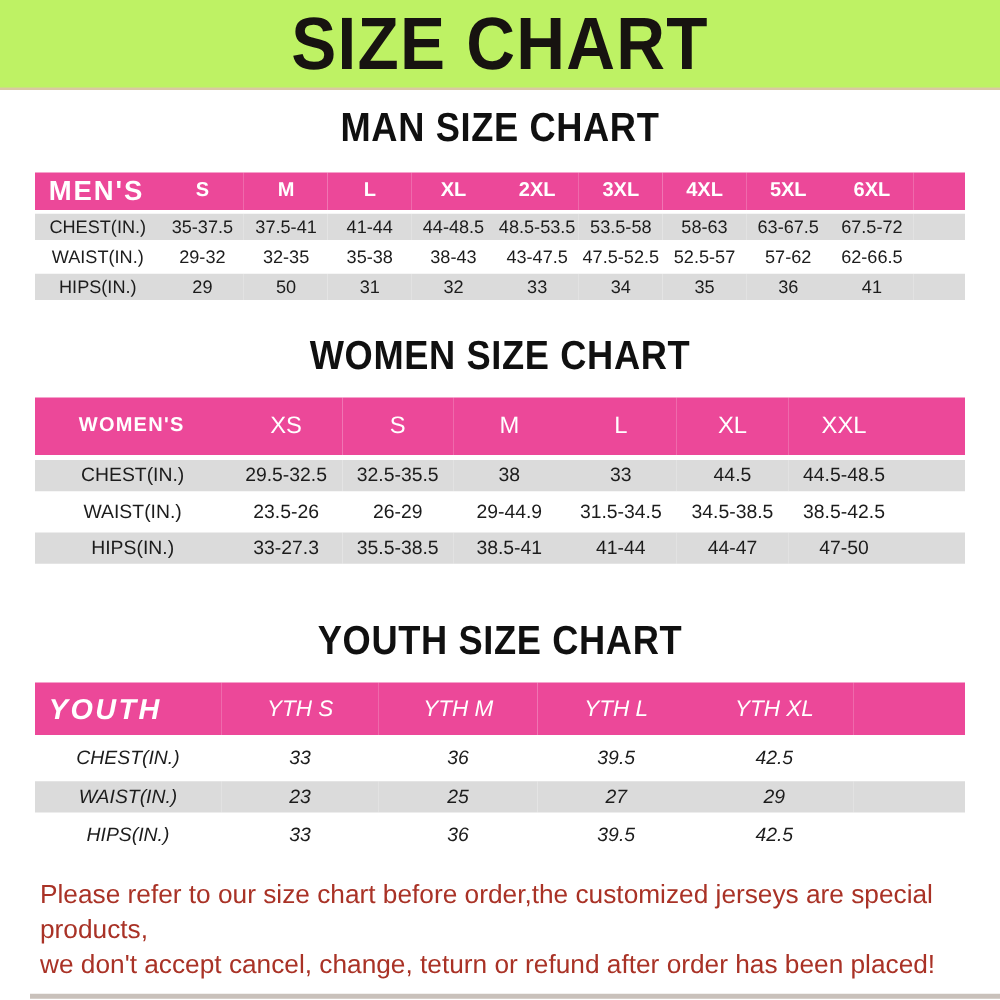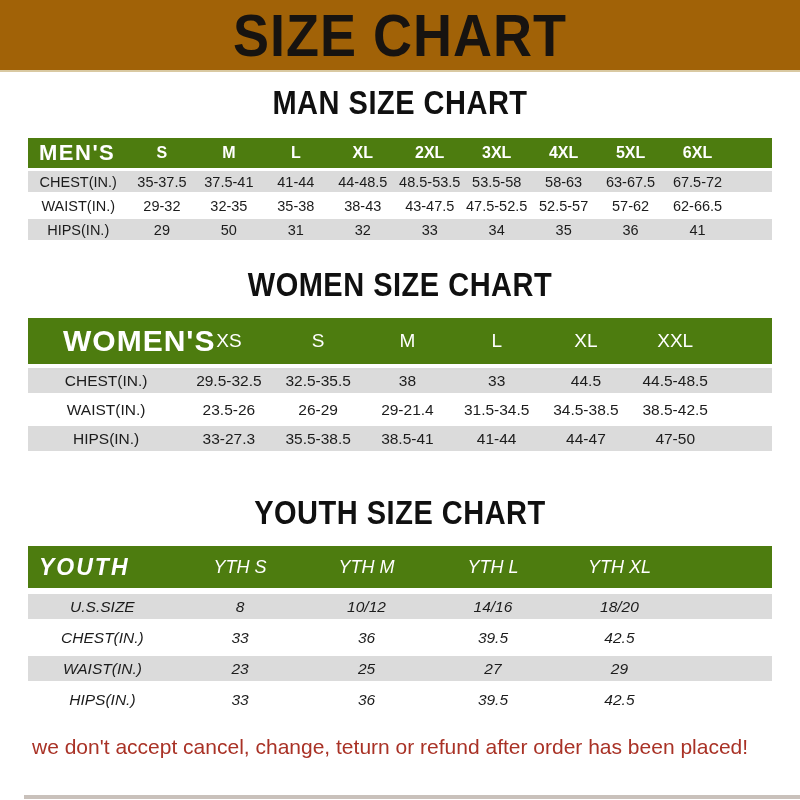--- a/index.html
+++ b/index.html
@@ -4,21 +4,21 @@
 <style>
   html,body{margin:0;padding:0;}
   body{
     width:800px;height:800px;overflow:hidden;position:relative;
     background:#ffffff;
     font-family:"Liberation Sans", sans-serif;
     -webkit-font-smoothing:antialiased;
   }
   
   .banner{
-    height:70px;background:#a16207;
+    height:70px;background:#bef264;
     display:flex;align-items:center;justify-content:center;
     border-bottom:2px solid #d9c9a2;
   }
   .banner h1{
     margin:0;font-size:54px;font-weight:700;color:#171310;
     letter-spacing:1px;transform:scaleY(1.1);transform-origin:center;
     white-space:nowrap;
   }
   
   h2.sec{
@@ -28,26 +28,26 @@
   #h-men{margin-top:15px;}
   #h-women{margin-top:26px;}
   #h-youth{margin-top:42px;}
   
   table{
     width:744px;margin:0 auto;border-collapse:separate;table-layout:fixed;
   }
   .t-men{border-spacing:0 3px;margin-top:15px;}
   .t-women{border-spacing:0 4px;margin-top:12px;}
   .t-youth{border-spacing:0 6px;margin-top:10px;font-style:italic;}
-  tr.hdr > th{background:#4d7c0f;color:#ffffff;text-align:center;font-weight:400;}
+  tr.hdr > th{background:#ec4899;color:#ffffff;text-align:center;font-weight:400;}
   th.lbl{text-align:left !important;padding-left:11px;font-weight:700 !important;}
   .t-men tr.hdr > th{height:28px;font-size:16px;font-weight:700;}
   .t-men tr.hdr > th.lbl{font-size:22px;letter-spacing:1.5px;}
   .t-women tr.hdr > th{height:44px;font-size:19px;}
-  .t-women tr.hdr > th.lbl{font-size:30px;letter-spacing:1px;padding-left:35px;}
+  .t-women tr.hdr > th.lbl{font-size:16px;letter-spacing:1px;padding-left:35px;}
   .t-youth tr.hdr > th{height:40px;font-size:18px;}
   .t-youth tr.hdr > th.lbl{font-size:23px;letter-spacing:2px;}
   tbody th,tbody td{
     text-align:center;font-weight:400;color:#1c1c1c;padding:0;
   }
   .t-men tbody th,.t-men tbody td{height:21px;font-size:14.5px;}
   .t-women tbody th,.t-women tbody td{height:25px;font-size:15.5px;}
   .t-youth tbody th,.t-youth tbody td{height:25px;font-size:15.5px;}
   tr.g > th,tr.g > td{background:#DBDBDB;}
   tr.w > th,tr.w > td{background:#ffffff;}
@@ -175,21 +175,21 @@
         <td>38</td>
         <td>33</td>
         <td>44.5</td>
         <td>44.5-48.5</td>
         <td></td>
       </tr>
       <tr class="w">
         <th>WAIST(IN.)</th>
         <td>23.5-26</td>
         <td>26-29</td>
-        <td>29-21.4</td>
+        <td>29-44.9</td>
         <td>31.5-34.5</td>
         <td>34.5-38.5</td>
         <td>38.5-42.5</td>
         <td></td>
       </tr>
       <tr class="g">
         <th>HIPS(IN.)</th>
         <td>33-27.3</td>
         <td>35.5-38.5</td>
         <td>38.5-41</td>
@@ -217,28 +217,20 @@
       <tr class="hdr">
         <th class="lbl">YOUTH</th>
         <th>YTH S</th>
         <th>YTH M</th>
         <th>YTH L</th>
         <th>YTH XL</th>
         <th></th>
       </tr>
     </thead>
     <tbody>
-      <tr class="g">
-        <th>U.S.SIZE</th>
-        <td>8</td>
-        <td>10/12</td>
-        <td>14/16</td>
-        <td>18/20</td>
-        <td></td>
-      </tr>
       <tr class="w">
         <th>CHEST(IN.)</th>
         <td>33</td>
         <td>36</td>
         <td>39.5</td>
         <td>42.5</td>
         <td></td>
       </tr>
       <tr class="g">
         <th>WAIST(IN.)</th>
@@ -254,16 +246,17 @@
         <td>36</td>
         <td>39.5</td>
         <td>42.5</td>
         <td></td>
       </tr>
     </tbody>
   </table>
 </section>
 
 <div class="footer">
+  <p>Please refer to our size chart before order,the customized jerseys are special products,</p>
   <p>we don't accept cancel, change, teturn or refund after order has been placed!</p>
 </div>
 
 <div class="bottom-strip"></div>
 
 </body></html>

